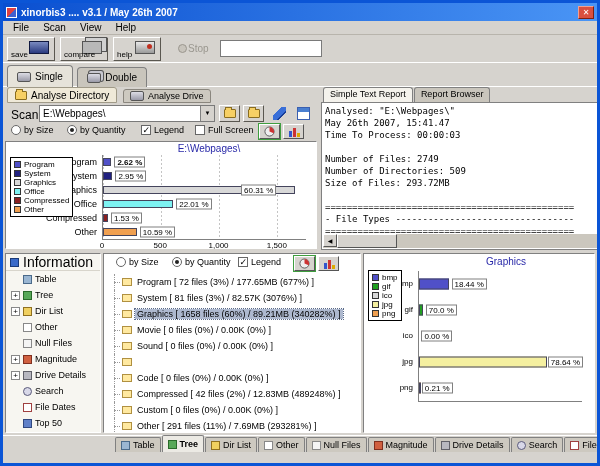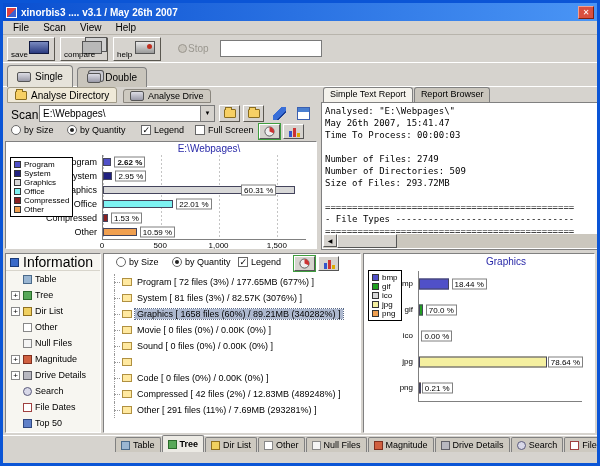--- a/index.html
+++ b/index.html
@@ -558,20 +558,25 @@
           <span class="tfolder" data-name="folder-icon"></span>
           <span class="tlabel" data-name="tree-row-label">Code [ 0 files (0%) / 0.00K (0%) ]</span>
         </div>
 
         <div class="tree-row" data-name="tree-row">
           <span class="conn" data-name="tree-connector"></span>
           <span class="tfolder" data-name="folder-icon"></span>
           <span class="tlabel" data-name="tree-row-label">Compressed [ 42 files (2%) / 12.83MB (489248%) ]</span>
         </div>
 
+        <div class="tree-row" data-name="tree-row">
+          <span class="conn" data-name="tree-connector"></span>
+          <span class="tfolder" data-name="folder-icon"></span>
+          <span class="tlabel" data-name="tree-row-label">Custom [ 0 files (0%) / 0.00K (0%) ]</span>
+        </div>
 
         <div class="tree-row" data-name="tree-row">
           <span class="conn" data-name="tree-connector"></span>
           <span class="tfolder" data-name="folder-icon"></span>
           <span class="tlabel" data-name="tree-row-label">Other [ 291 files (11%) / 7.69MB (293281%) ]</span>
         </div>
       </div>
   </div>
 
   <div class="panel-graph" data-name="graphics-panel">

